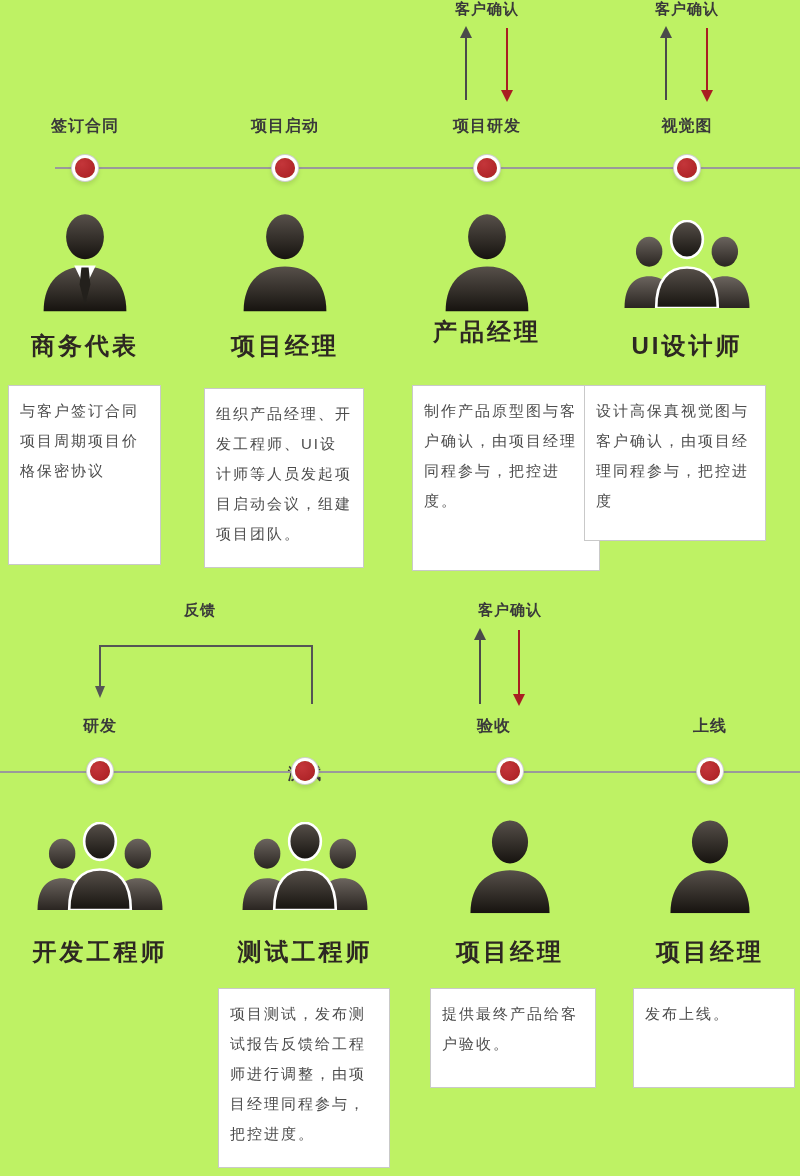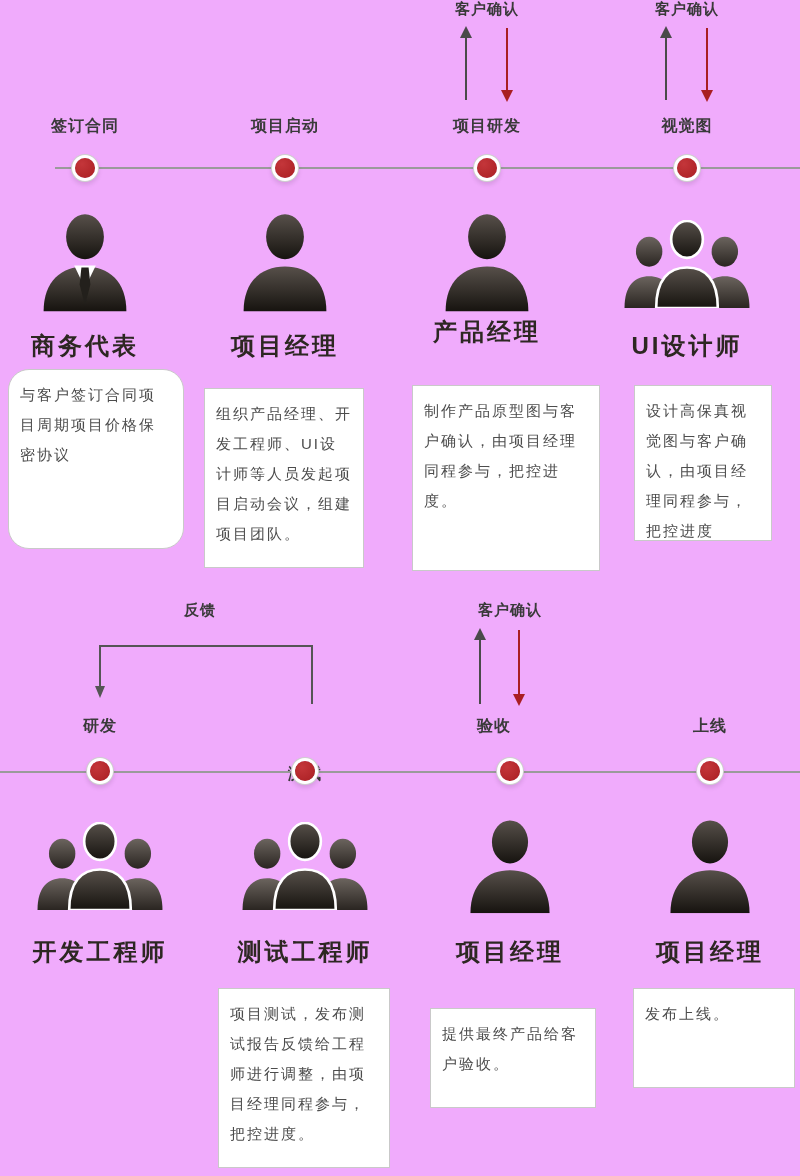--- a/index.html
+++ b/index.html
@@ -1,18 +1,18 @@
 <!DOCTYPE html>
 <html style="--accent: #a91e22; --line: #9a9a9a; --arrow: #4a4a4a; --text: #4c4c4c; --title: #2d2722;"><head>
 <meta charset="utf-8">
 <style>
   * { margin:0; padding:0; box-sizing:border-box; }
   html,body { background:#fff; }
   body { font-family:"Liberation Sans","DejaVu Sans",sans-serif; }
-  .canvas { position:relative; width:800px; height:1176px; background:#f0abfc; overflow:hidden; }
+  .canvas { position:relative; width:800px; height:1176px; background:#bef264; overflow:hidden; }
 
   .tl-line { position:absolute; height:2px; background:var(--line,#9a9a9a); }
   .tl-dot {
     position:absolute; width:20px; height:20px; border-radius:50%;
     background:radial-gradient(circle at 35% 30%, #c4363a, var(--accent,#a91e22));
     box-shadow:0 0 0 3px #fff, 0 0 0 4px #cfcfcf, 0 3px 4px 4px rgba(0,0,0,0.10);
   }
 
   .stage-label { position:absolute; width:140px; text-align:center; font-size:16px; font-weight:bold; color:#3a3a3a; letter-spacing:1px; }
   .annot-label { position:absolute; width:110px; text-align:center; font-size:15px; font-weight:bold; color:#3a3a3a; letter-spacing:1px; }
@@ -122,24 +122,24 @@
     <svg width="132" height="96" viewBox="0 0 150 100">
         <use href="#sym-group"></use>
       </svg>
   </div>
 
   <div class="role" style="left:-15px; top:330px;">商务代表</div>
   <div class="role" style="left:185px; top:330px;">项目经理</div>
   <div class="role" style="left:387px; top:316px;">产品经理</div>
   <div class="role" style="left:587px; top:330px;">UI设计师</div>
 
-  <div class="desc" style="left:8px;   top:369px; width:176px; height:180px;border-radius:21px;">与客户签订合同项目周期项目价格保密协议</div>
+  <div class="desc" style="left:8px;   top:385px; width:153px; height:180px;">与客户签订合同项目周期项目价格保密协议</div>
   <div class="desc" style="left:204px; top:388px; width:160px; height:180px;">组织产品经理、开发工程师、UI设计师等人员发起项目启动会议，组建项目团队。</div>
   <div class="desc" style="left:412px; top:385px; width:188px; height:186px;">制作产品原型图与客户确认，由项目经理同程参与，把控进度。</div>
-  <div class="desc" style="left:634px; top:385px; width:138px; height:156px;">设计高保真视觉图与客户确认，由项目经理同程参与，把控进度</div>
+  <div class="desc" style="left:584px; top:385px; width:182px; height:156px;">设计高保真视觉图与客户确认，由项目经理同程参与，把控进度</div>
 
   <div class="annot-label" style="left:145px; top:601px;">反馈</div>
   <svg class="arrow-svg" style="left:92px; top:638px;" width="228" height="70">
     <path class="loop-path" d="M220 66 L220 8 L8 8 L8 50"></path>
     <polygon class="loop-head" points="3,48 13,48 8,60"></polygon>
   </svg>
 
   <div class="annot-label" style="left:455px; top:601px;">客户确认</div>
   <svg class="arrow-svg arrow-up" style="left:473px; top:628px;" width="14" height="76">
     <line x1="7" y1="76" x2="7" y2="10"></line>
@@ -181,16 +181,16 @@
         <use href="#sym-person"></use>
       </svg>
   </div>
 
   <div class="role" style="left:0px;   top:936px;">开发工程师</div>
   <div class="role" style="left:205px; top:936px;">测试工程师</div>
   <div class="role" style="left:410px; top:936px;">项目经理</div>
   <div class="role" style="left:610px; top:936px;">项目经理</div>
 
   <div class="desc" style="left:218px; top:988px; width:172px; height:180px;">项目测试，发布测试报告反馈给工程师进行调整，由项目经理同程参与，把控进度。</div>
-  <div class="desc" style="left:430px; top:988px; width:166px; height:100px;margin-top:20px;">提供最终产品给客户验收。</div>
+  <div class="desc" style="left:430px; top:988px; width:166px; height:100px;">提供最终产品给客户验收。</div>
   <div class="desc" style="left:633px; top:988px; width:162px; height:100px;">发布上线。</div>
 
 </div>
 
 </body></html>

